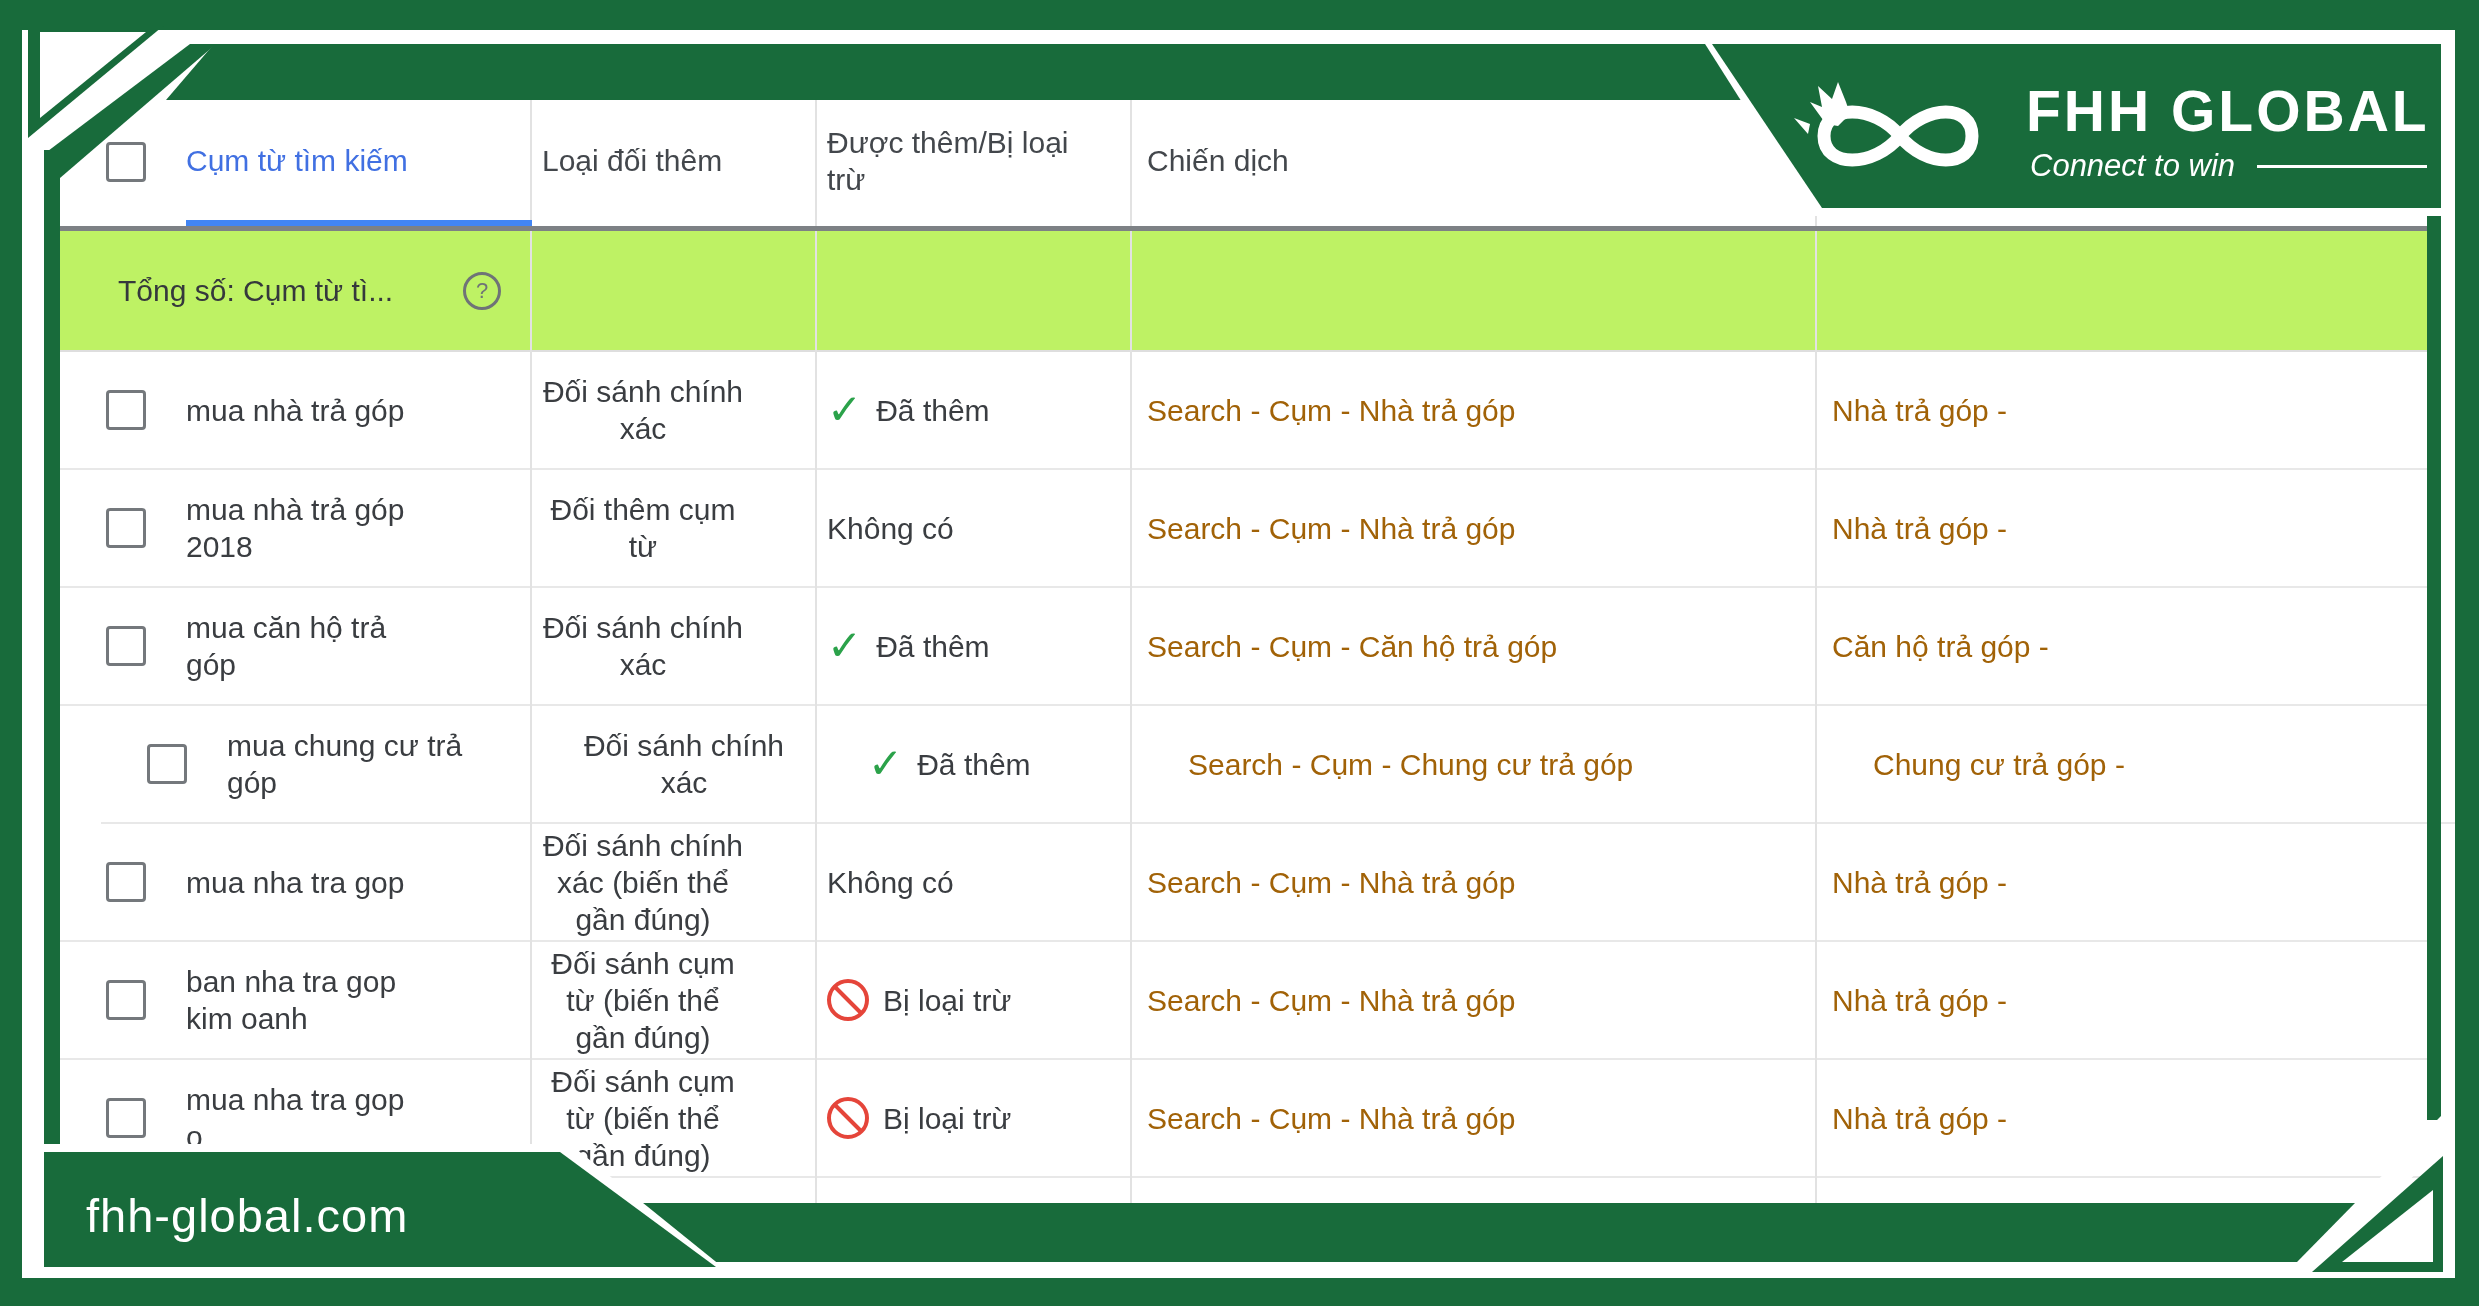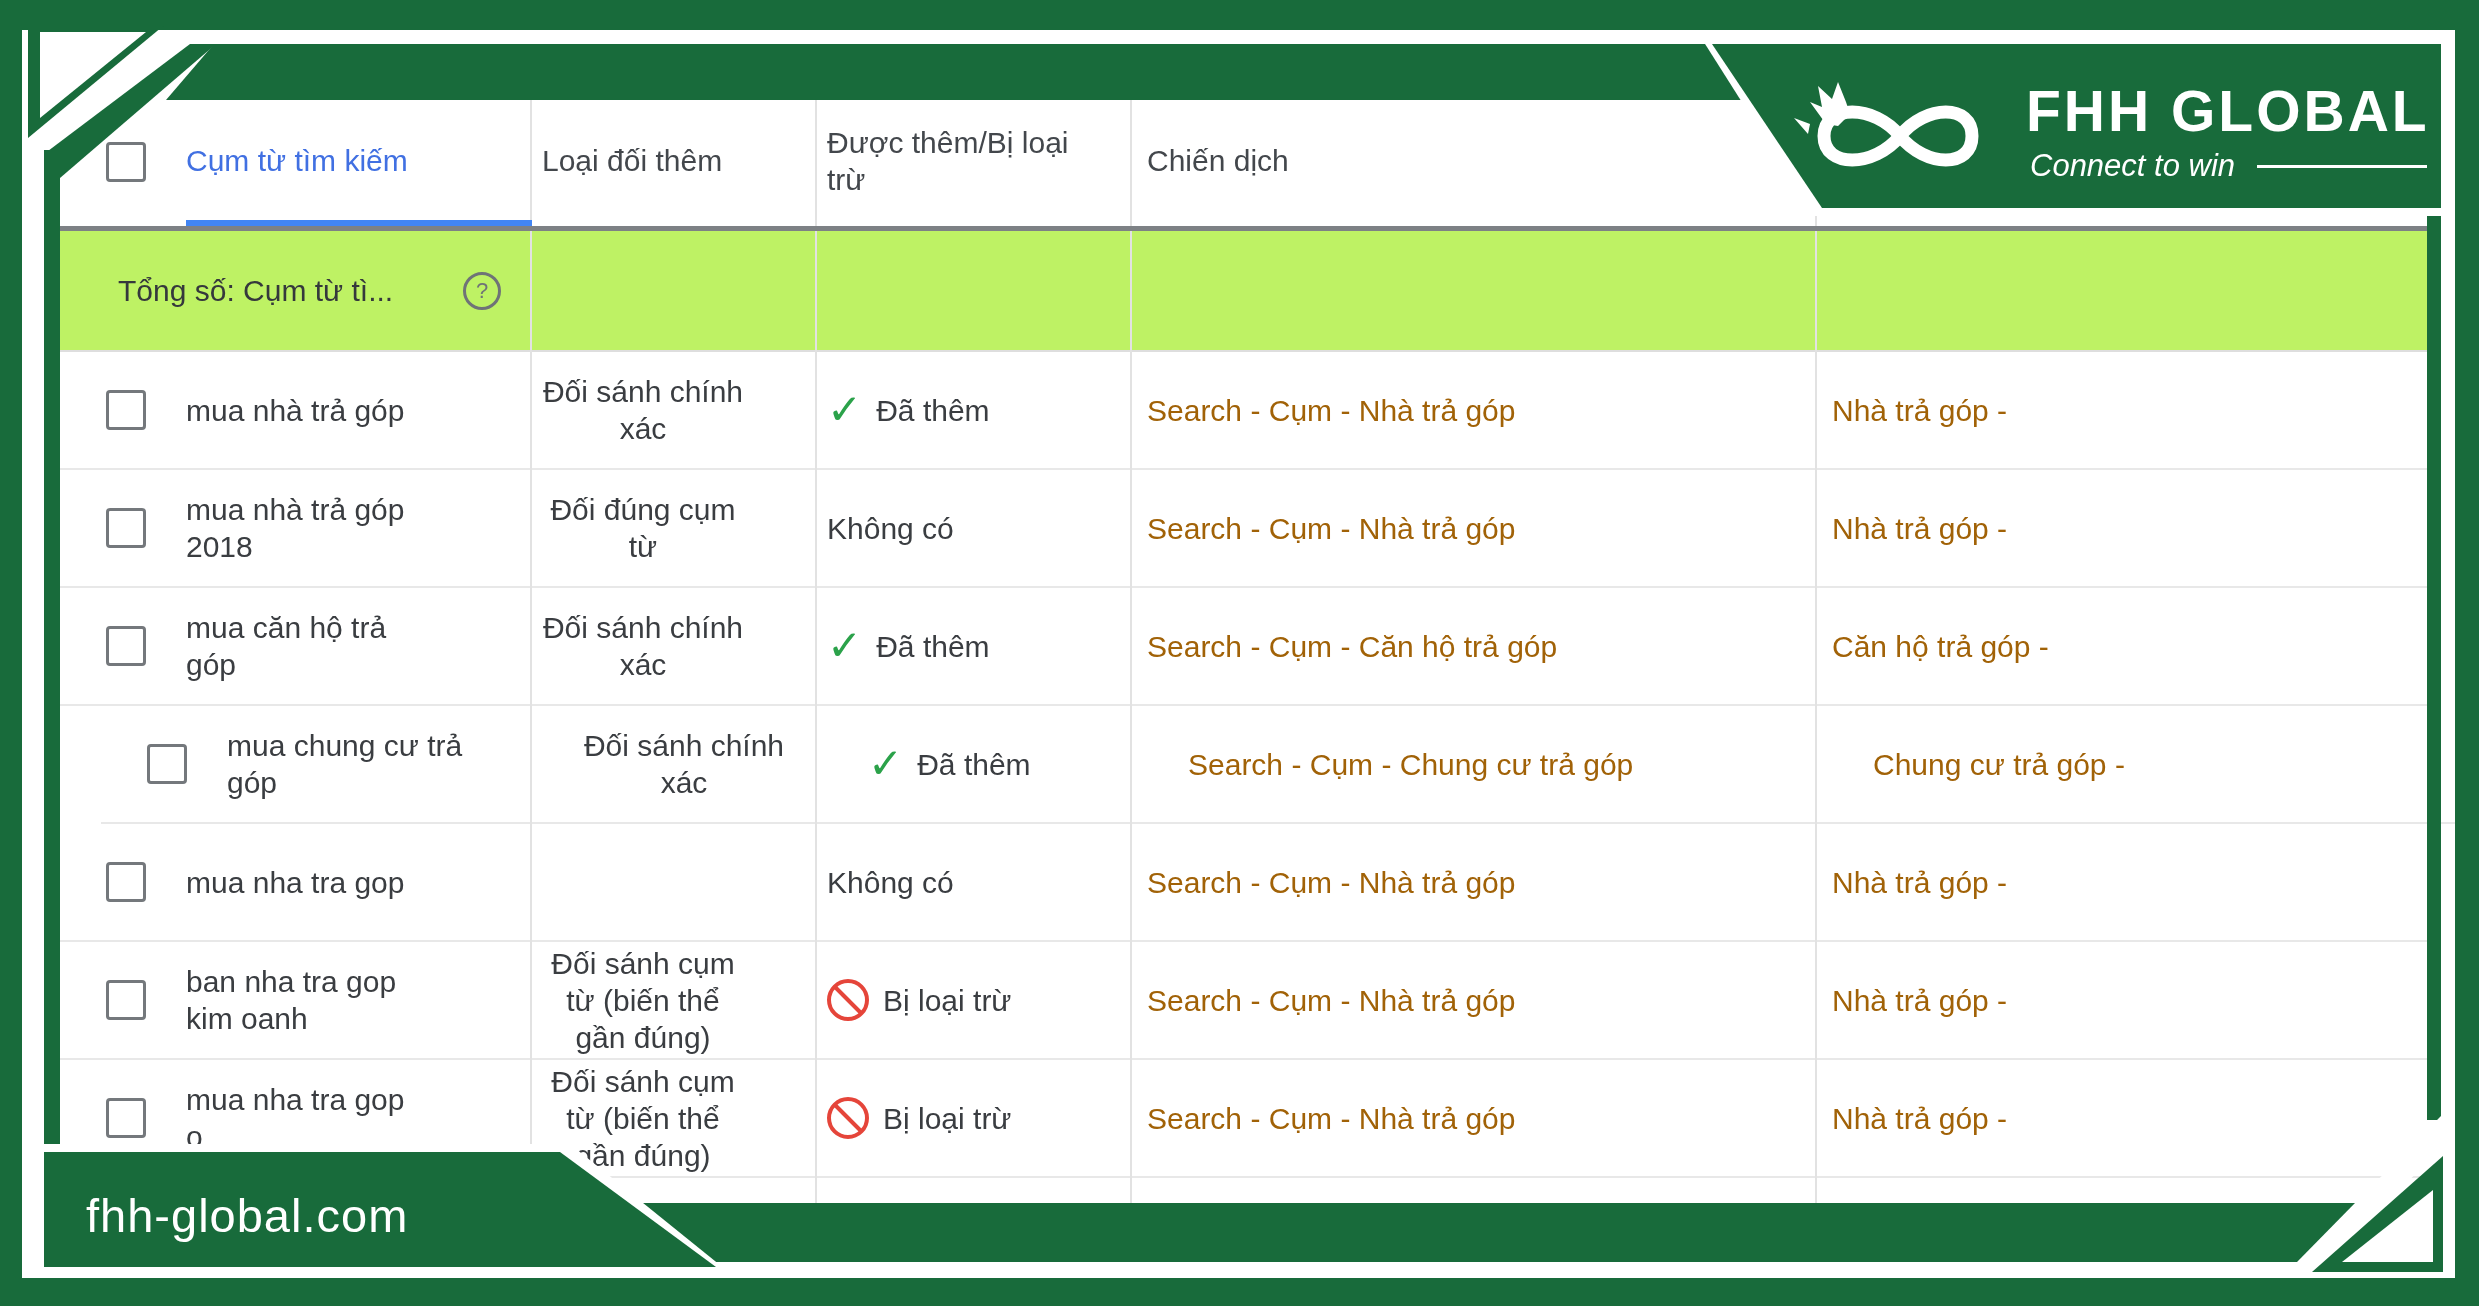--- a/index.html
+++ b/index.html
@@ -86,21 +86,21 @@
             <a>Search - Cụm - Nhà trả góp</a>
           </div>
       <div class="cell adgroup">
             <a>Nhà trả góp -</a>
           </div>
     </div>
 
     <div class="row" style="top: 118px;">
       <span class="cbx"></span>
       <div class="cell term">mua nhà trả góp 2018</div>
-      <div class="cell match">Đối đúng cụm từ</div>
+      <div class="cell match">Đối thêm cụm từ</div>
       <div class="cell status">
 
         <span class="status-label">Không có</span>
       </div>
       <div class="cell campaign">
             <a>Search - Cụm - Nhà trả góp</a>
           </div>
       <div class="cell adgroup">
             <a>Nhà trả góp -</a>
           </div>
@@ -134,20 +134,21 @@
             <a>Search - Cụm - Chung cư trả góp</a>
           </div>
       <div class="cell adgroup">
             <a>Chung cư trả góp -</a>
           </div>
     </div>
 
     <div class="row" style="top: 472px;">
       <span class="cbx"></span>
       <div class="cell term">mua nha tra gop</div>
+      <div class="cell match">Đối sánh chính xác (biến thể gần đúng)</div>
       <div class="cell status">
 
         <span class="status-label">Không có</span>
       </div>
       <div class="cell campaign">
             <a>Search - Cụm - Nhà trả góp</a>
           </div>
       <div class="cell adgroup">
             <a>Nhà trả góp -</a>
           </div>

